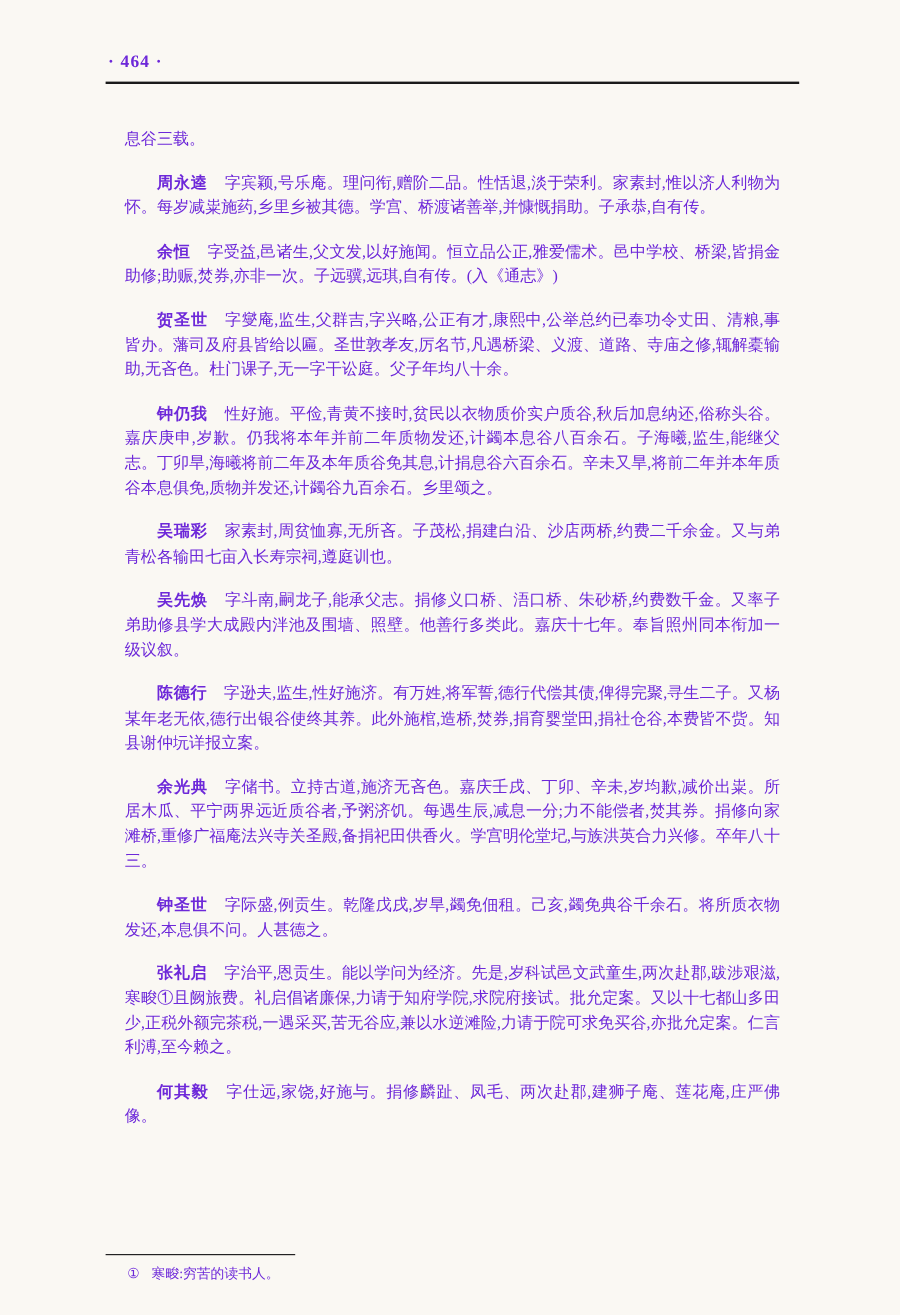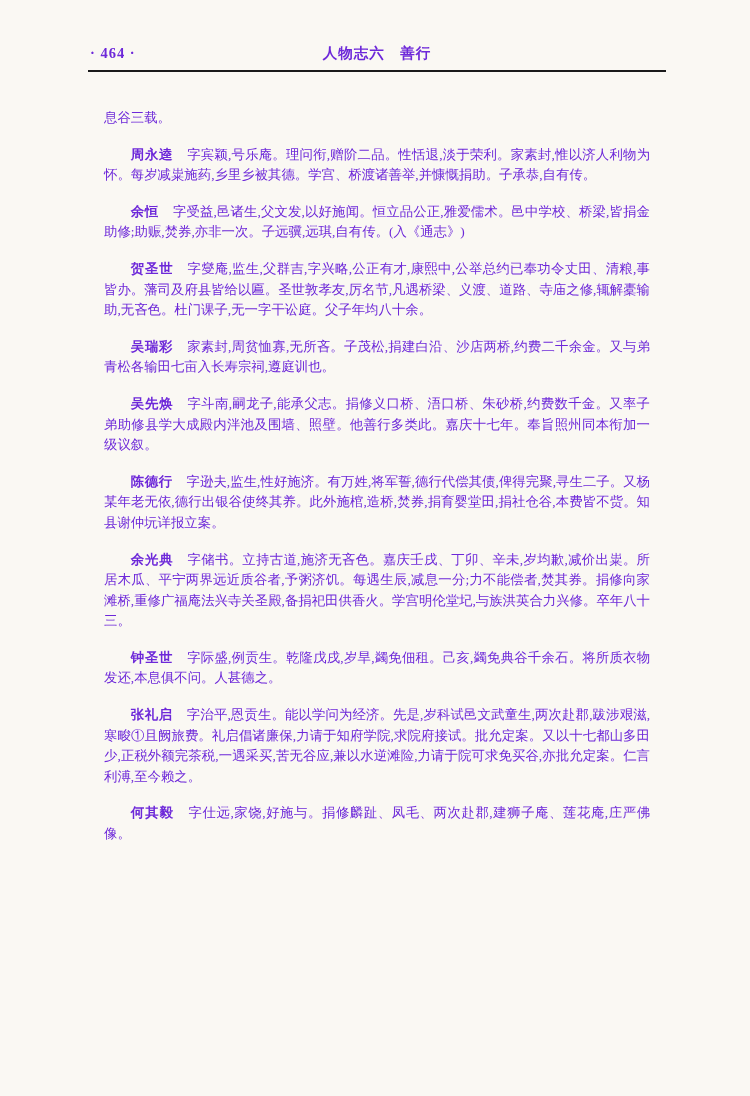--- a/index.html
+++ b/index.html
@@ -59,46 +59,50 @@
   }
   .footnote .fnmark { margin-right:10px; }
 </style>
 </head>
 <body>
 
 <div class="page">
 
   <header class="running-head">
     <span class="pageno">· 464 ·</span>
-    <span class="title">人物志六　善行</span>
     <span class="spacer"></span>
   </header>
   <hr class="head-rule">
 
   <main class="body-text">
     <p class="continuation">息谷三载。</p>
 
     <p class="entry"><span class="nm">周永逵</span><span>字宾颖,号乐庵。理问衔,赠阶二品。性恬退,淡于荣利。家素封,惟以济人利物为怀。每岁减粜施药,乡里乡被其德。学宫、桥渡诸善举,并慷慨捐助。子承恭,自有传。</span></p>
 
     <p class="entry"><span class="nm">余恒</span><span>字受益,邑诸生,父文发,以好施闻。恒立品公正,雅爱儒术。邑中学校、桥梁,皆捐金助修;助赈,焚券,亦非一次。子远骥,远琪,自有传。(入《通志》)</span></p>
 
     <p class="entry"><span class="nm">贺圣世</span><span>字燮庵,监生,父群吉,字兴略,公正有才,康熙中,公举总约已奉功令丈田、清粮,事皆办。藩司及府县皆给以匾。圣世敦孝友,厉名节,凡遇桥梁、义渡、道路、寺庙之修,辄解橐输助,无吝色。杜门课子,无一字干讼庭。父子年均八十余。</span></p>
 
+    <p class="entry"><span class="nm">钟仍我</span><span>性好施。平俭,青黄不接时,贫民以衣物质价实户质谷,秋后加息纳还,俗称头谷。嘉庆庚申,岁歉。仍我将本年并前二年质物发还,计蠲本息谷八百余石。子海曦,监生,能继父志。丁卯旱,海曦将前二年及本年质谷免其息,计捐息谷六百余石。辛未又旱,将前二年并本年质谷本息俱免,质物并发还,计蠲谷九百余石。乡里颂之。</span></p>
 
     <p class="entry"><span class="nm">吴瑞彩</span><span>家素封,周贫恤寡,无所吝。子茂松,捐建白沿、沙店两桥,约费二千余金。又与弟青松各输田七亩入长寿宗祠,遵庭训也。</span></p>
 
     <p class="entry"><span class="nm">吴先焕</span><span>字斗南,嗣龙子,能承父志。捐修义口桥、浯口桥、朱砂桥,约费数千金。又率子弟助修县学大成殿内泮池及围墙、照壁。他善行多类此。嘉庆十七年。奉旨照州同本衔加一级议叙。</span></p>
 
 
     <p class="entry"><span class="nm">陈德行</span><span>字逊夫,监生,性好施济。有万姓,将军誓,德行代偿其债,俾得完聚,寻生二子。又杨某年老无依,德行出银谷使终其养。此外施棺,造桥,焚券,捐育婴堂田,捐社仓谷,本费皆不赀。知县谢仲坃详报立案。</span></p>
 
     <p class="entry"><span class="nm">余光典</span><span>字储书。立持古道,施济无吝色。嘉庆壬戌、丁卯、辛未,岁均歉,减价出粜。所居木瓜、平宁两界远近质谷者,予粥济饥。每遇生辰,减息一分;力不能偿者,焚其券。捐修向家滩桥,重修广福庵法兴寺关圣殿,备捐祀田供香火。学宫明伦堂圮,与族洪英合力兴修。卒年八十三。</span></p>
 
 
     <p class="entry"><span class="nm">钟圣世</span><span>字际盛,例贡生。乾隆戊戌,岁旱,蠲免佃租。己亥,蠲免典谷千余石。将所质衣物发还,本息俱不问。人甚德之。</span></p>
 
     <p class="entry"><span class="nm">张礼启</span><span>字治平,恩贡生。能以学问为经济。先是,岁科试邑文武童生,两次赴郡,跋涉艰滋,寒畯①且阙旅费。礼启倡诸廉保,力请于知府学院,求院府接试。批允定案。又以十七都山多田少,正税外额完茶税,一遇采买,苦无谷应,兼以水逆滩险,力请于院可求免买谷,亦批允定案。仁言利溥,至今赖之。</span></p>
 
     <p class="entry"><span class="nm">何其毅</span><span>字仕远,家饶,好施与。捐修麟趾、凤毛、两次赴郡,建狮子庵、莲花庵,庄严佛像。</span></p>
   </main>
 
+  <footer class="footnote-area">
+    <hr class="footnote-rule">
+    <p class="footnote"><span class="fnmark">①</span><span>寒畯:穷苦的读书人。</span></p>
+  </footer>
 
 </div>
 
 </body></html>

